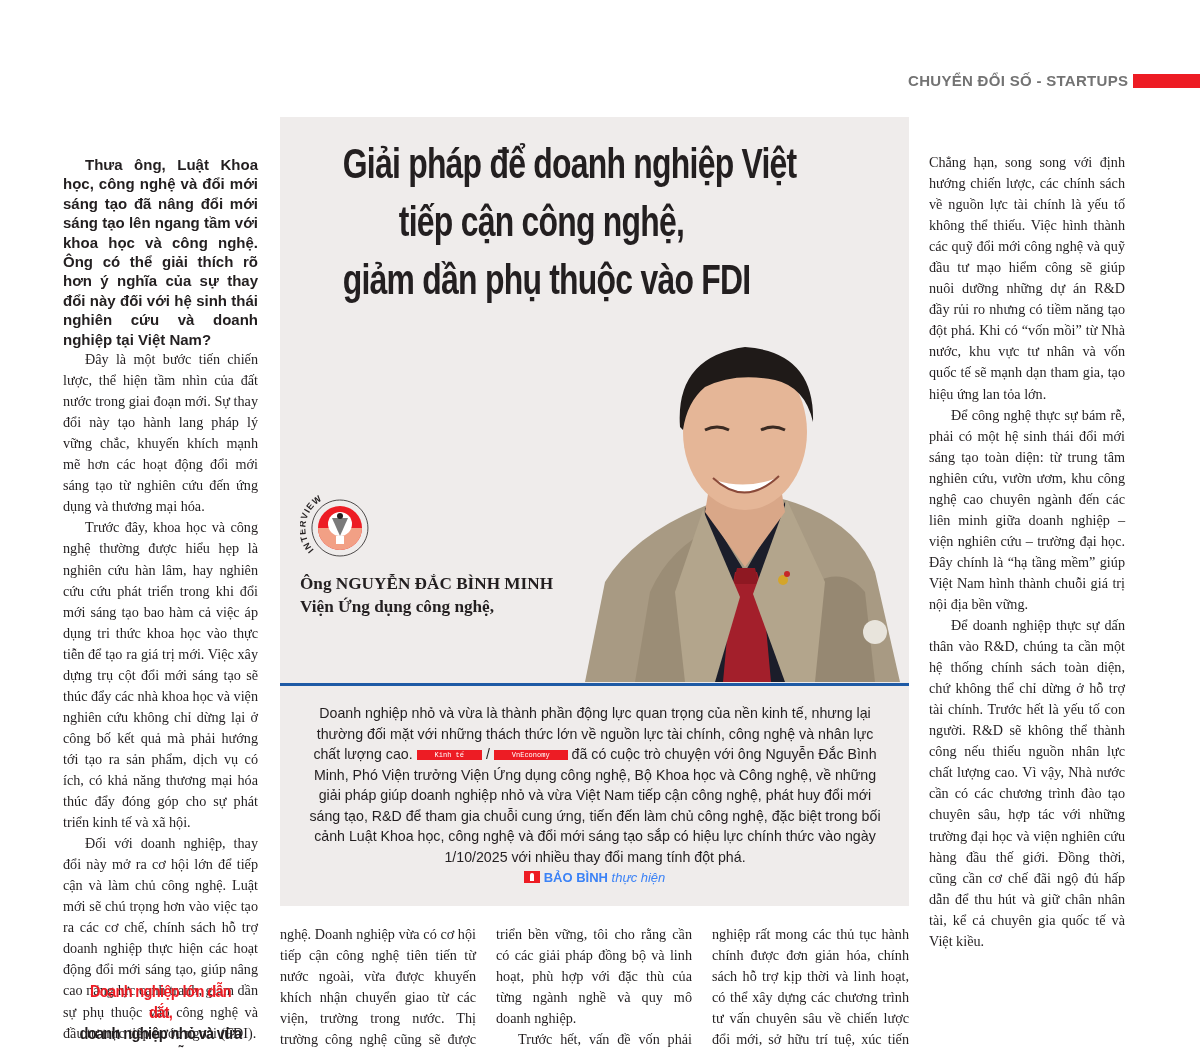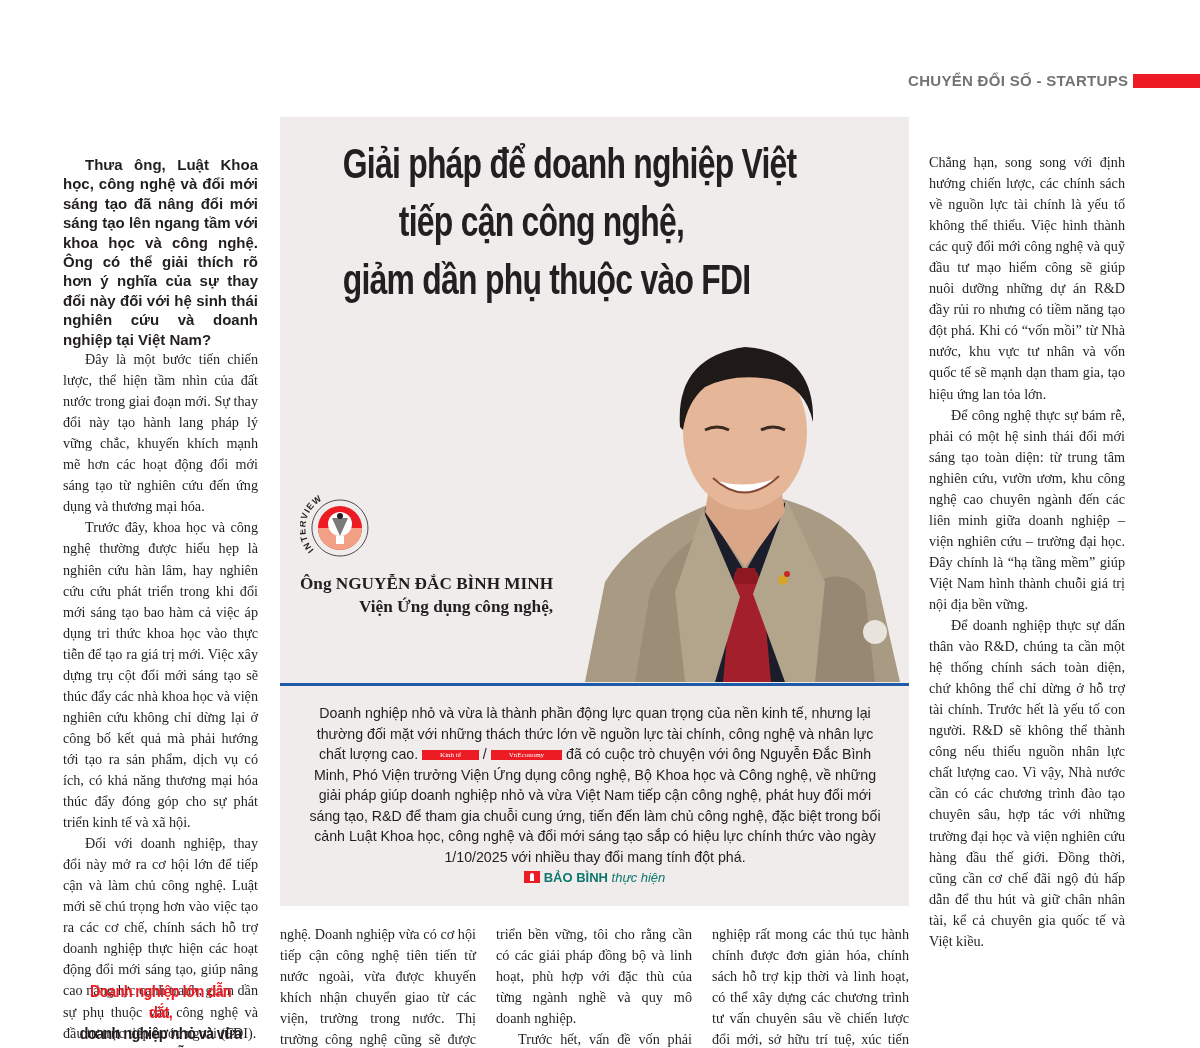--- a/index.html
+++ b/index.html
@@ -26,25 +26,25 @@
   
   .box { left:280px; top:117px; width:629px; height:789px; background:#efeceb; }
   .title { left:280px; top:135px; width:523px; text-align:center; font-family:"Liberation Sans", sans-serif; font-weight:bold; font-size:42px; line-height:58px; letter-spacing:-1px; color:#231f20; }
   .title span { display:block; transform:scaleX(0.76); transform-origin:center; white-space:nowrap; }
 
   .photo { left:575px; top:332px; width:332px; height:350px; }
   .blue-line { left:280px; top:683px; width:629px; height:3px; background:#1e5aa5; }
 
   .badge { left:300px; top:488px; width:80px; height:80px; }
   .interviewee { left:300px; top:573px; font-family:"Liberation Serif", serif; font-weight:bold; font-size:17.2px; line-height:22.5px; color:#231f20; white-space:nowrap; }
-  .interviewee span { display:block;text-align:right; }
+  .interviewee span { display:block; }
 
   .lede { left:303px; top:703px; width:584px; text-align:center; font-family:"Liberation Sans", sans-serif; font-size:14.2px; line-height:20.5px; color:#231f20; }
-  .logo-chip { display:inline-block; background:#ed1c24; color:#fff; font-family:Liberation Serif, serif; font-size:7px; line-height:10px; padding:0 18px; vertical-align:2px; }
-  .byline { left:280px; top:870px; width:629px; text-align:center; font-family:"Liberation Sans", sans-serif; font-size:13px; color:#0f766e; }
+  .logo-chip { display:inline-block; background:#ed1c24; color:#fff; font-family:Liberation Mono, monospace; font-size:7px; line-height:10px; padding:0 18px; vertical-align:2px; }
+  .byline { left:280px; top:870px; width:629px; text-align:center; font-family:"Liberation Sans", sans-serif; font-size:13px; color:#3b82f6; }
   .byline .ico { display:inline-block; width:16px; height:12px; background:#ed1c24; vertical-align:-1px; margin-right:4px; position:relative; }
   .byline .ico::after { content:""; position:absolute; left:6px; top:2px; width:4px; height:8px; background:#fff; border-radius:2px 2px 0 0; }
   .byline b { font-weight:bold; }
   .byline i { font-style:italic; }
 
   .col-b1 { left:280px; top:924px; width:196px; }
   .col-b2 { left:496px; top:924px; width:196px; }
   .col-b3 { left:712px; top:924px; width:197px; }
 </style>
 </head>

